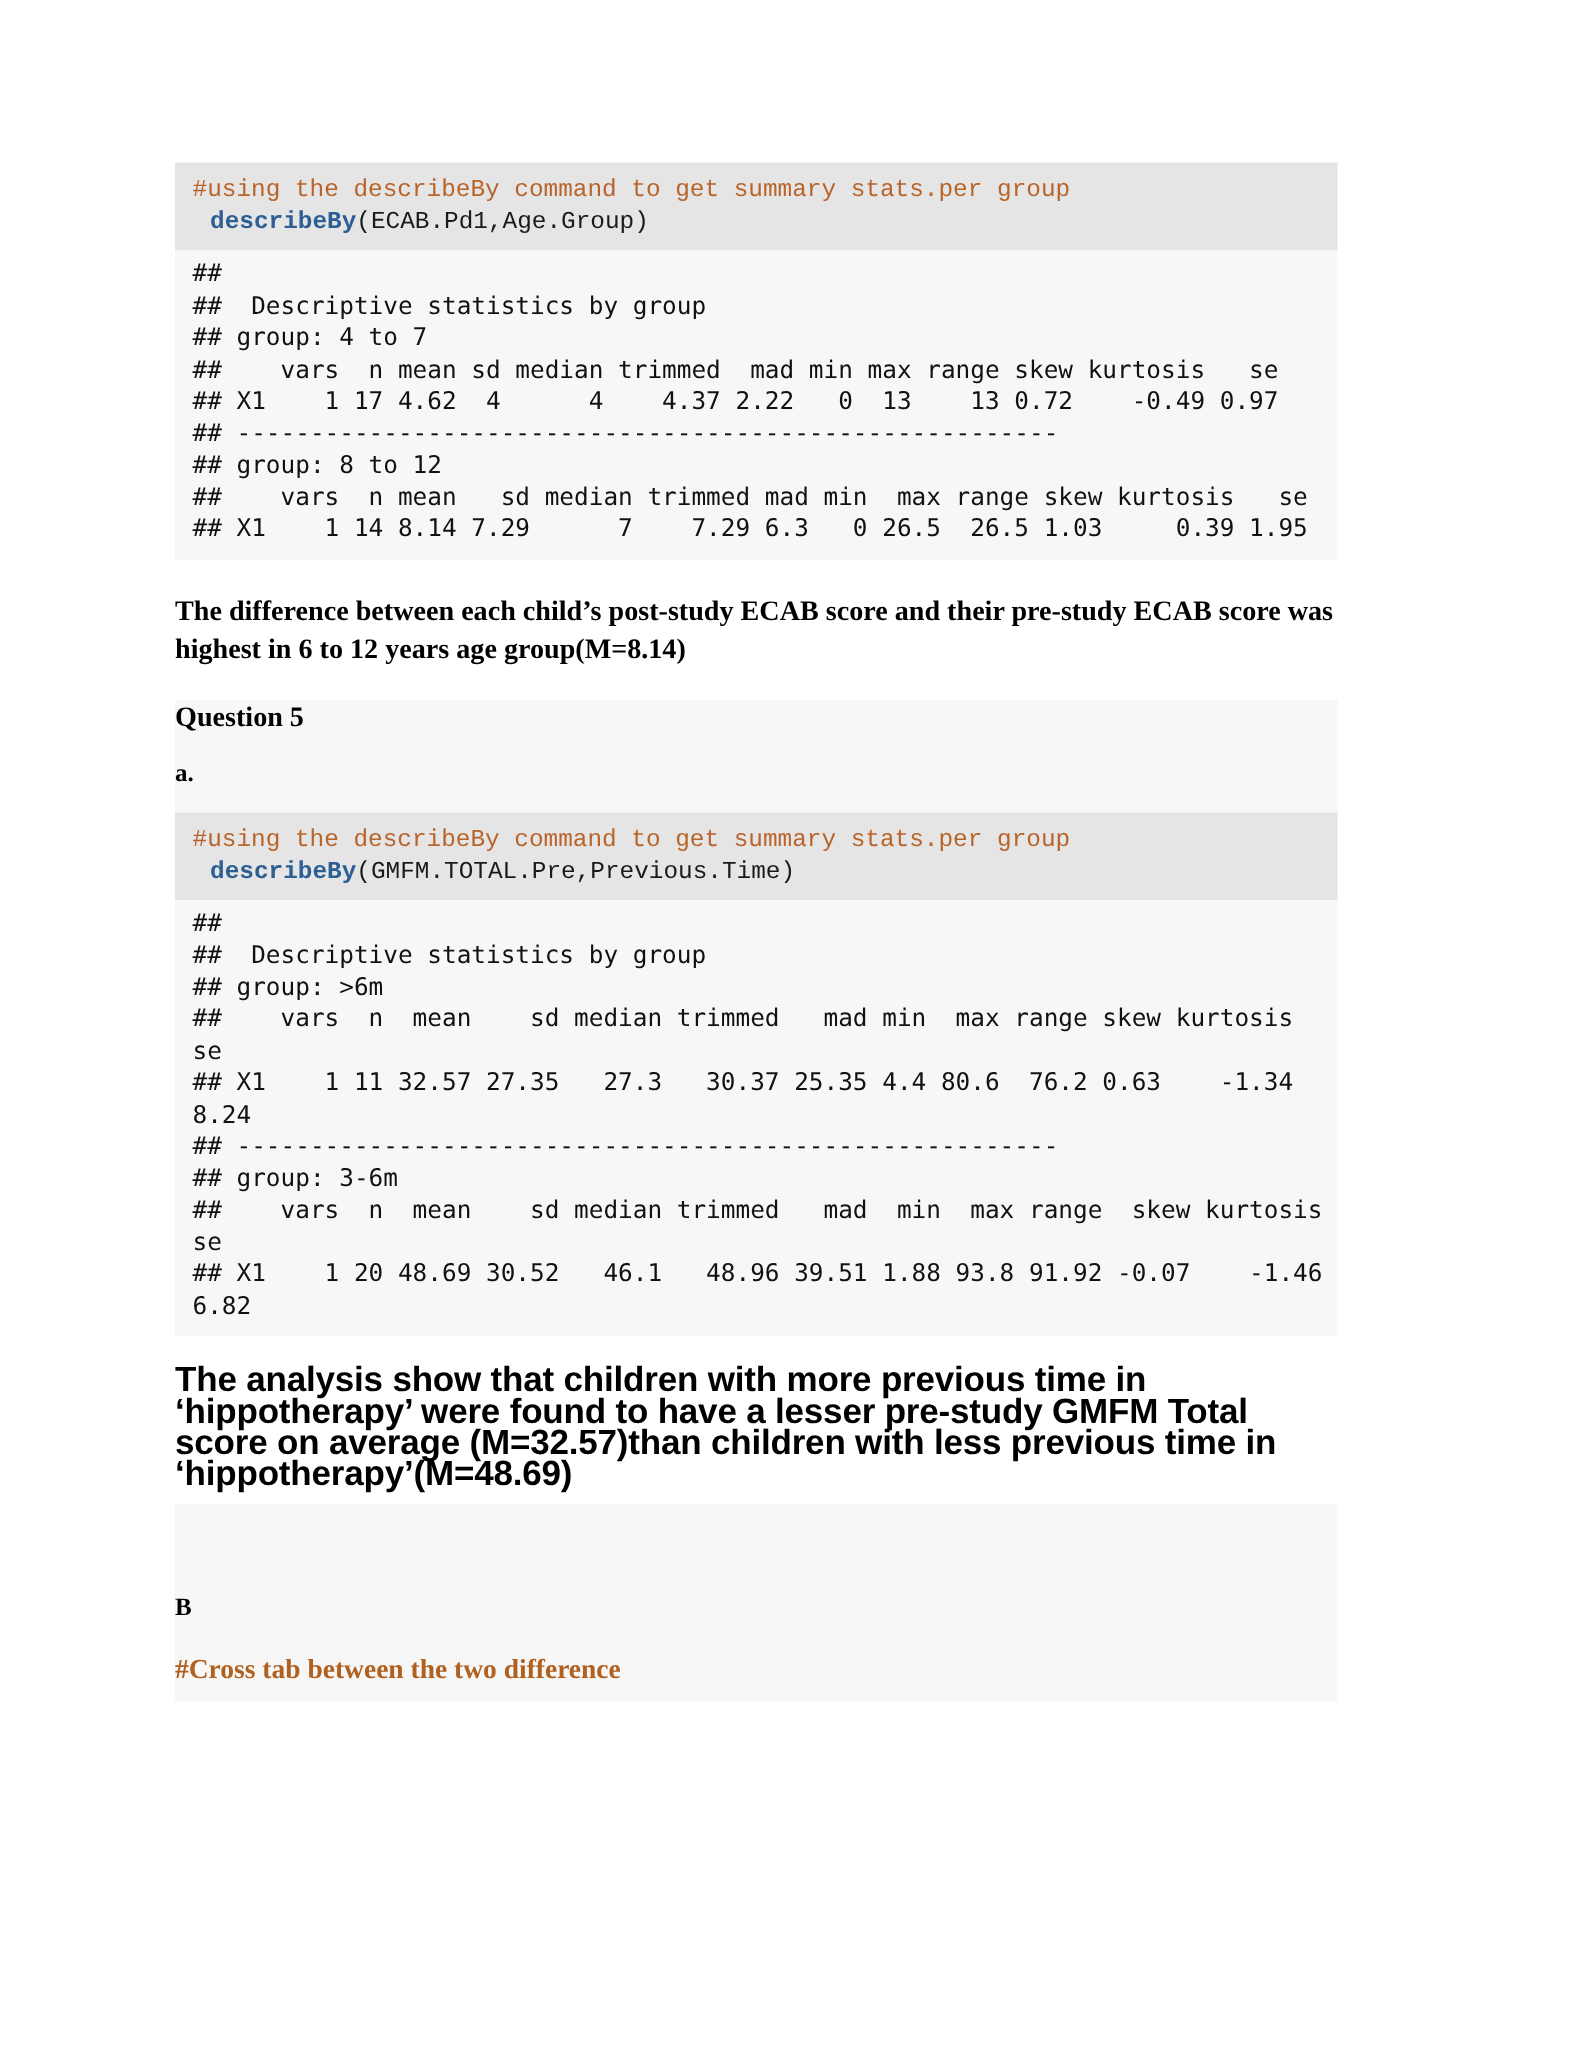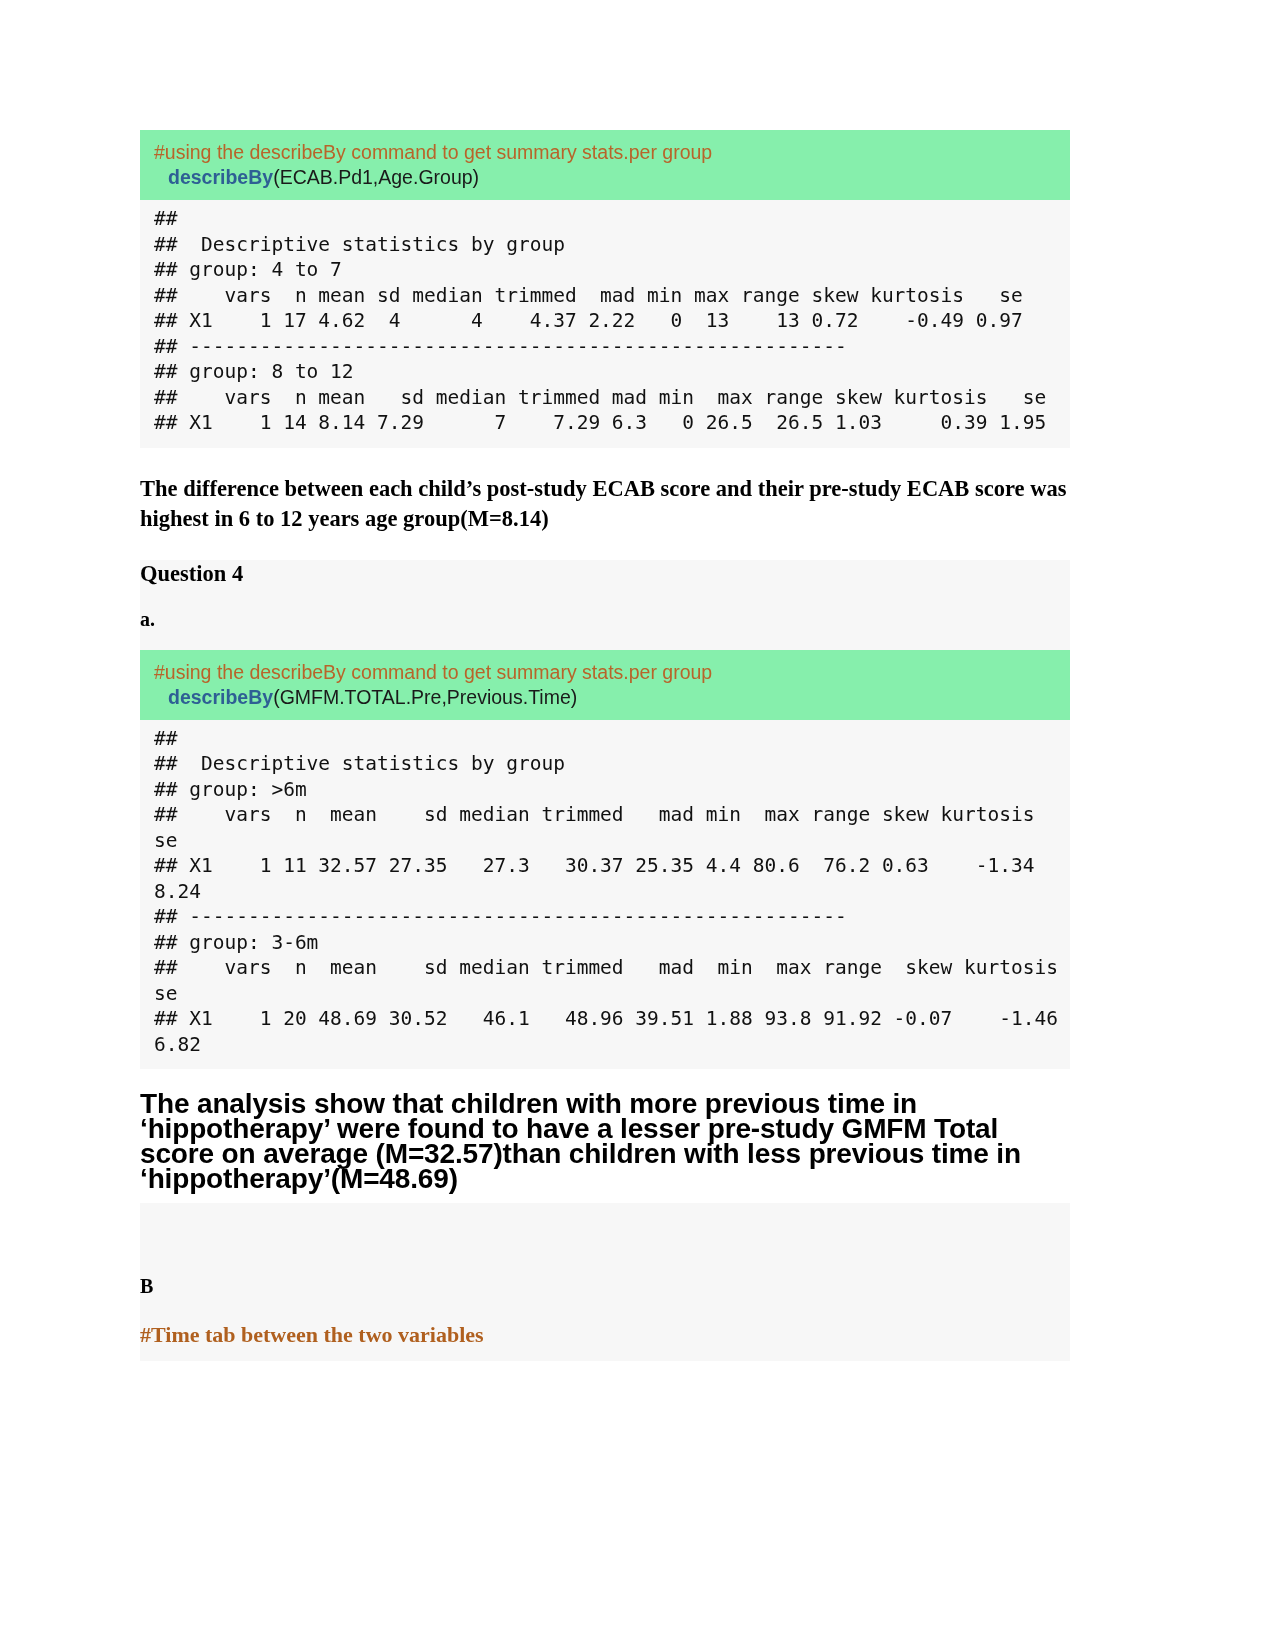--- a/index.html
+++ b/index.html
@@ -24,23 +24,23 @@
   }
   .content {
     position: absolute;
     left: 140px;
     top: 130px;
     width: 930px;
   }
 
   
   .codeblock {
-    background: #86efac;
+    background: #e5e5e5;
     padding: 10px 12px 10px 14px;
-    font-family: Liberation Sans, sans-serif;
+    font-family: Liberation Mono, monospace;
     font-size: 19.5px;
     line-height: 25px;
     white-space: pre-wrap;
     word-break: break-word;
     color: #111111;
   }
   .codeblock .comment {
     color: #b8642a;
     display: block;
   }
@@ -128,21 +128,21 @@
     <div class="codeblock"><span class="comment">#using the describeBy command to get summary stats.per group</span><span class="callline"><span class="fname">describeBy</span><span class="args">(ECAB.Pd1,Age.Group)</span></span></div>
 
     <div class="outblock"><span class="oline">## </span><span class="oline">##  Descriptive statistics by group </span><span class="oline">## group: 4 to 7</span><span class="oline">##    vars  n mean sd median trimmed  mad min max range skew kurtosis   se</span><span class="oline">## X1    1 17 4.62  4      4    4.37 2.22   0  13    13 0.72    -0.49 0.97</span><span class="oline">## -------------------------------------------------------- </span><span class="oline">## group: 8 to 12</span><span class="oline">##    vars  n mean   sd median trimmed mad min  max range skew kurtosis   se</span><span class="oline">## X1    1 14 8.14 7.29      7    7.29 6.3   0 26.5  26.5 1.03     0.39 1.95</span></div>
 
     <div class="gap-26"></div>
 
     <p class="para-serif-bold">The difference between each child’s post-study ECAB score and their pre-study ECAB score was highest in  6 to 12 years age group(M=8.14)</p>
 
     <div class="gap-26"></div>
 
-    <p class="heading-q shaded">Question 4</p>
+    <p class="heading-q shaded">Question 5</p>
 
     <div class="gap-18 shaded"></div>
 
     <p class="label-sm shaded">a.</p>
 
     <div class="gap-18 shaded"></div>
 
     <div class="codeblock"><span class="comment">#using the describeBy command to get summary stats.per group</span><span class="callline"><span class="fname">describeBy</span><span class="args">(GMFM.TOTAL.Pre,Previous.Time)</span></span></div>
 
     <div class="outblock"><span class="oline">## </span><span class="oline">##  Descriptive statistics by group </span><span class="oline">## group: &gt;6m</span><span class="oline">##    vars  n  mean    sd median trimmed   mad min  max range skew kurtosis   se</span><span class="oline">## X1    1 11 32.57 27.35   27.3   30.37 25.35 4.4 80.6  76.2 0.63    -1.34 8.24</span><span class="oline">## -------------------------------------------------------- </span><span class="oline">## group: 3-6m</span><span class="oline">##    vars  n  mean    sd median trimmed   mad  min  max range  skew kurtosis   se</span><span class="oline">## X1    1 20 48.69 30.52   46.1   48.96 39.51 1.88 93.8 91.92 -0.07    -1.46 6.82</span></div>
@@ -154,18 +154,18 @@
     <div class="gap-12"></div>
 
     <div class="blank-band"></div>
 
     <div class="gap-26 shaded"></div>
 
     <p class="label-sm shaded">B</p>
 
     <div class="gap-22 shaded"></div>
 
-    <p class="comment-serif shaded">#Time tab between the two variables</p>
+    <p class="comment-serif shaded">#Cross tab between the two difference</p>
 
     <div class="gap-12 shaded"></div>
 
   </div>
 </div>
 
 </body></html>

